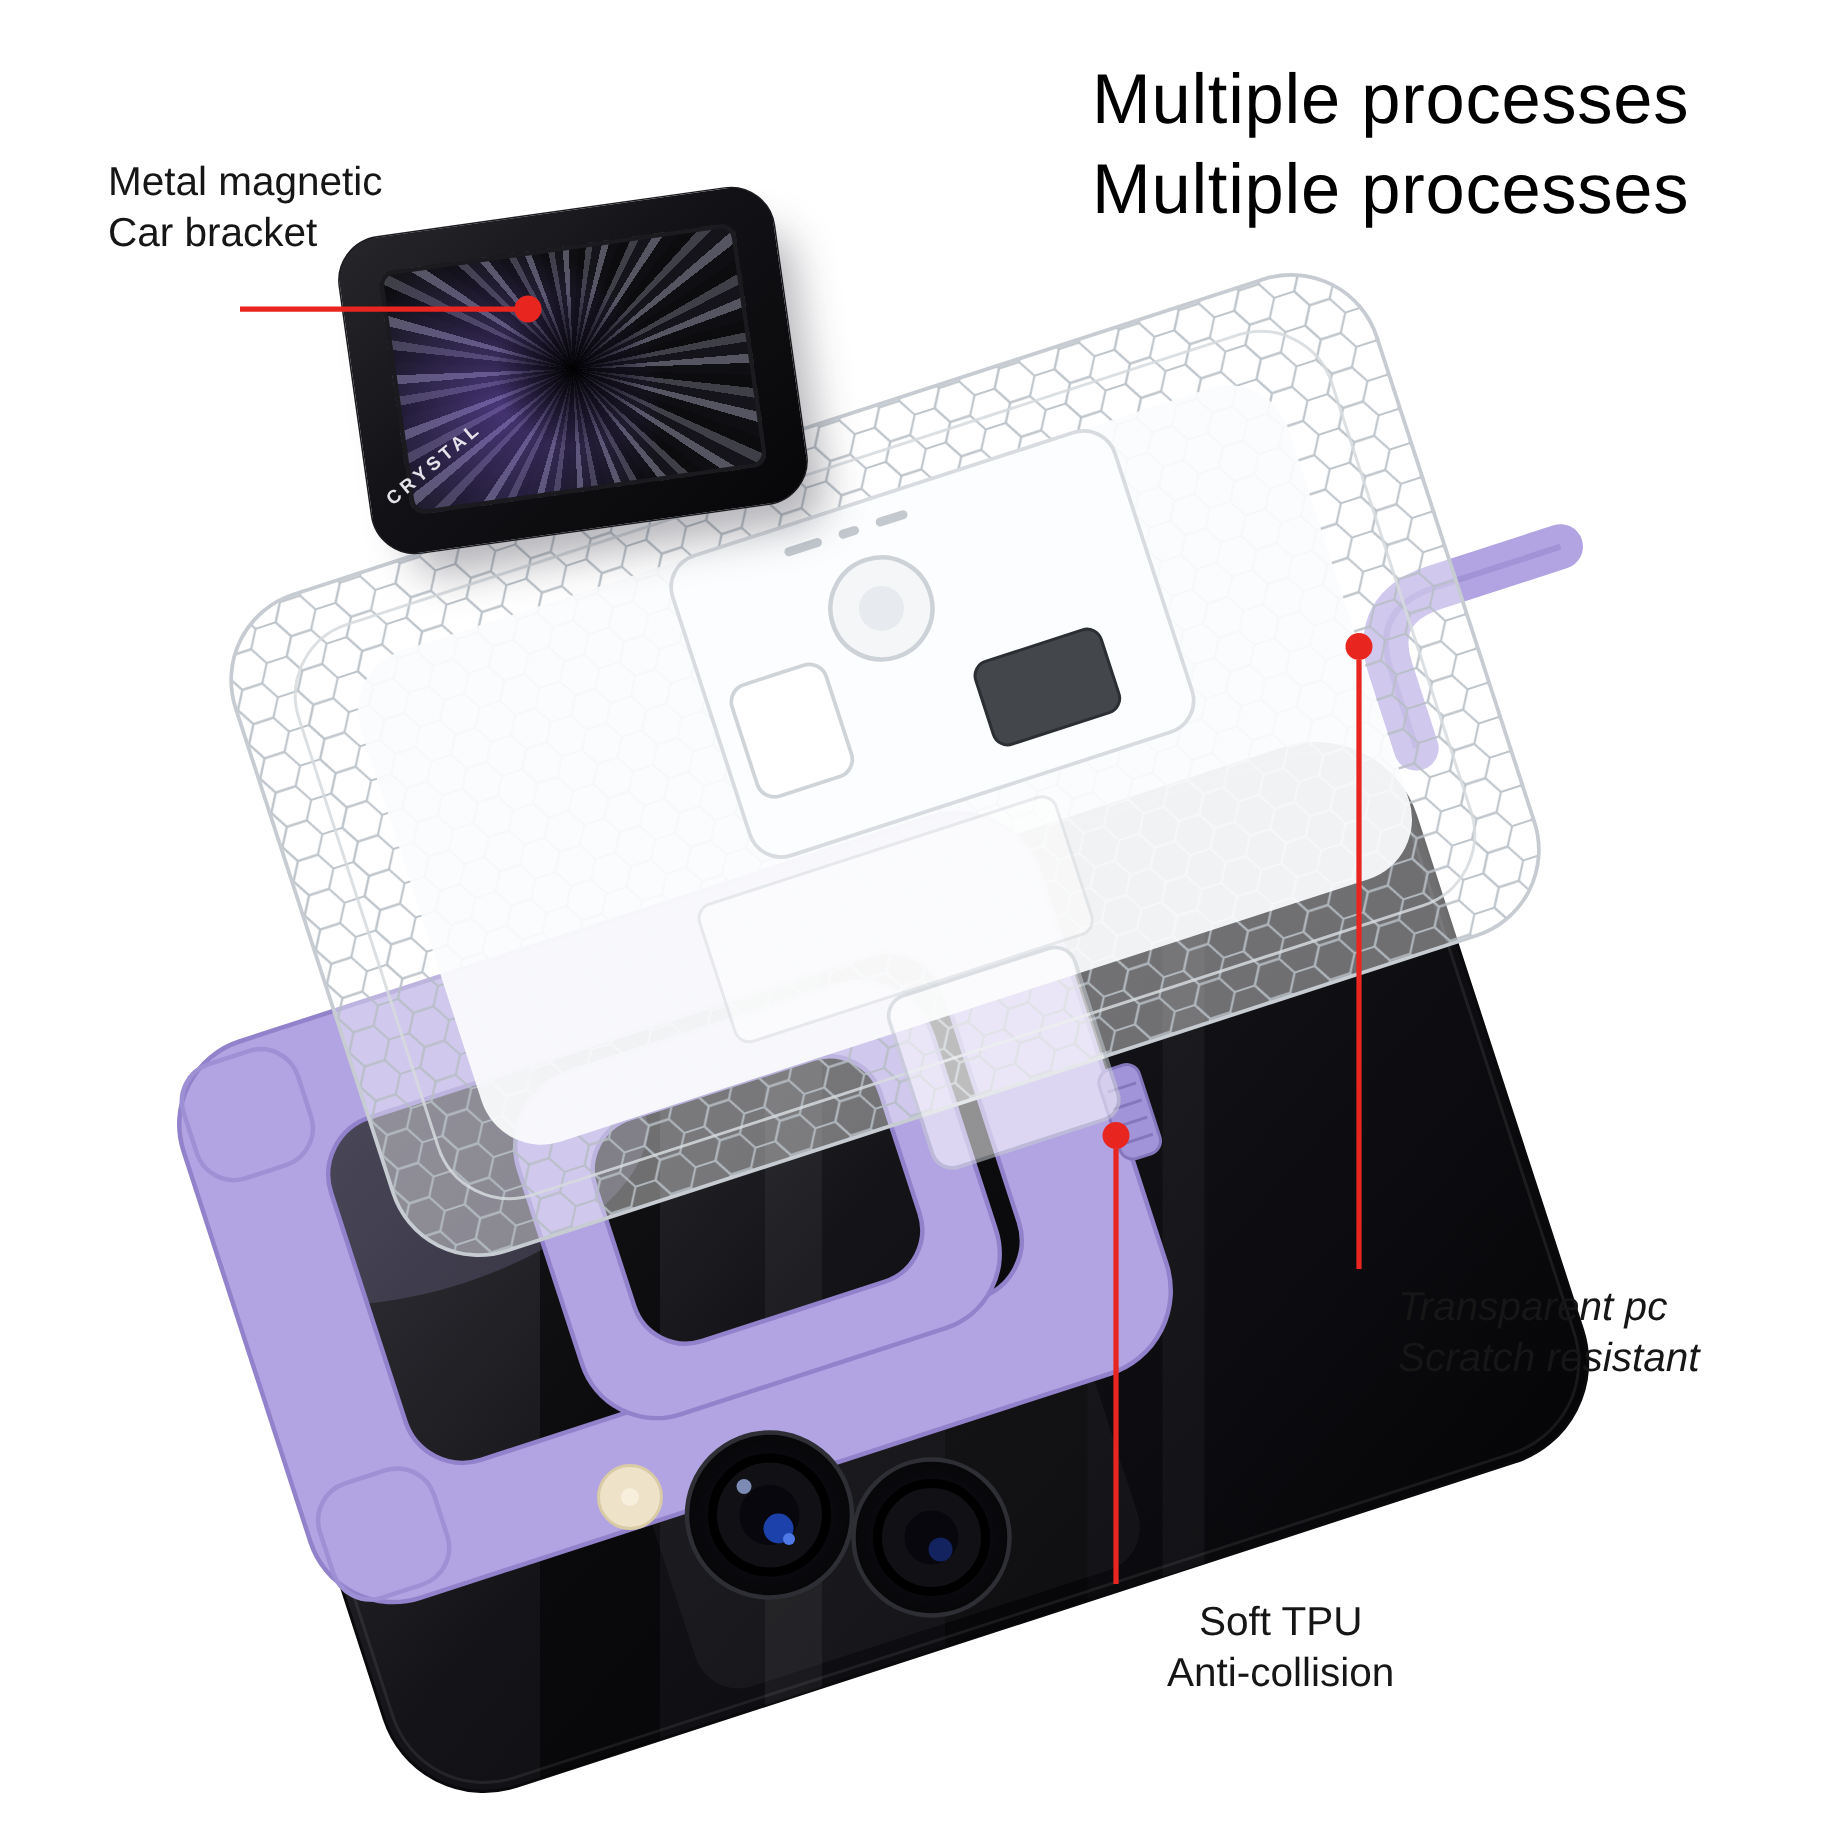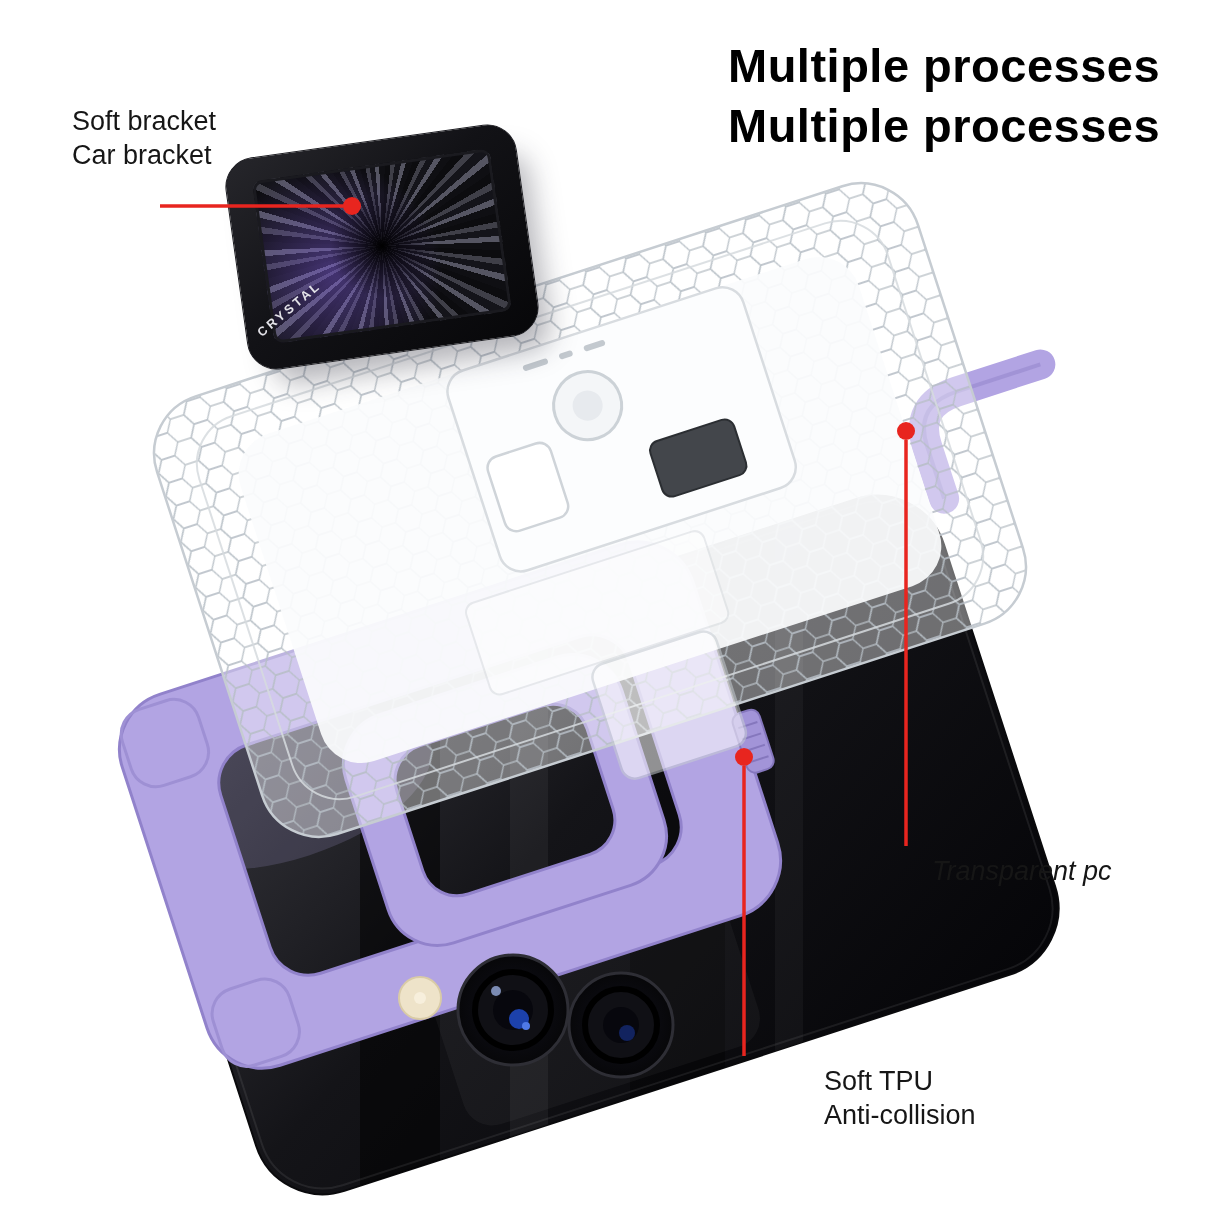--- a/index.html
+++ b/index.html
@@ -25,28 +25,28 @@
       radial-gradient(circle at 28% 62%, rgba(134,97,232,0.45), rgba(134,97,232,0) 55%),
       repeating-conic-gradient(from 10deg at 50% 50%, #0c0c0f 0deg 4deg, #3f3f48 4deg 7deg, #14141a 7deg 11deg, #555562 11deg 14deg, #0f0f13 14deg 18deg);
     box-shadow:inset 0 0 0 3px #1a1a1f;
   }
   .brand{
     position:absolute;left:250px;top:302px;z-index:4;transform:rotate(-40deg);
     color:#e3e2e8;font-size:12.5px;font-weight:bold;letter-spacing:3px;
   }
   .heading{
     position:absolute;left:728px;top:36px;z-index:6;color:#000;
-    font-size:47px;font-weight:700;line-height:1.27;letter-spacing:0.5px;white-space:nowrap;
+    font-size:47px;font-weight:400;line-height:1.27;letter-spacing:0.5px;white-space:nowrap;
   }
   .label{
     position:absolute;z-index:6;color:#161616;font-size:27px;line-height:1.27;white-space:nowrap;
   }
   .label-metal{left:72px;top:104px;}
   .label-pc{left:932px;top:854px;font-style:italic;}
-  .label-tpu{left:824px;top:1064px;}
+  .label-tpu{left:778px;top:1064px;text-align:center;}
 </style>
 </head>
 <body>
 
 <div class="canvas">
 
   <svg class="scene" width="1214" height="1214" viewBox="0 0 1214 1214">
     <defs>
       <pattern id="hexPat" width="42" height="24" patternUnits="userSpaceOnUse">
         <g fill="none" stroke="#b6bec5" stroke-width="1.4" opacity="0.9">
@@ -162,26 +162,27 @@
     <circle cx="744" cy="757" r="9" fill="#e8251f"></circle>
     <line x1="744" y1="766" x2="744" y2="1056" stroke="#e8251f" stroke-width="3.5"></line>
   </svg>
 
   <div class="heading">
     <div>Multiple processes</div>
     <div>Multiple processes</div>
   </div>
 
   <div class="label label-metal">
-    <div>Soft bracket</div>
+    <div>Metal magnetic</div>
     <div>Car bracket</div>
   </div>
 
   <div class="label label-pc">
     <div>Transparent pc</div>
+    <div>Scratch resistant</div>
   </div>
 
   <div class="label label-tpu">
     <div>Soft TPU</div>
     <div>Anti-collision</div>
   </div>
 
 </div>
 
 </body></html>

